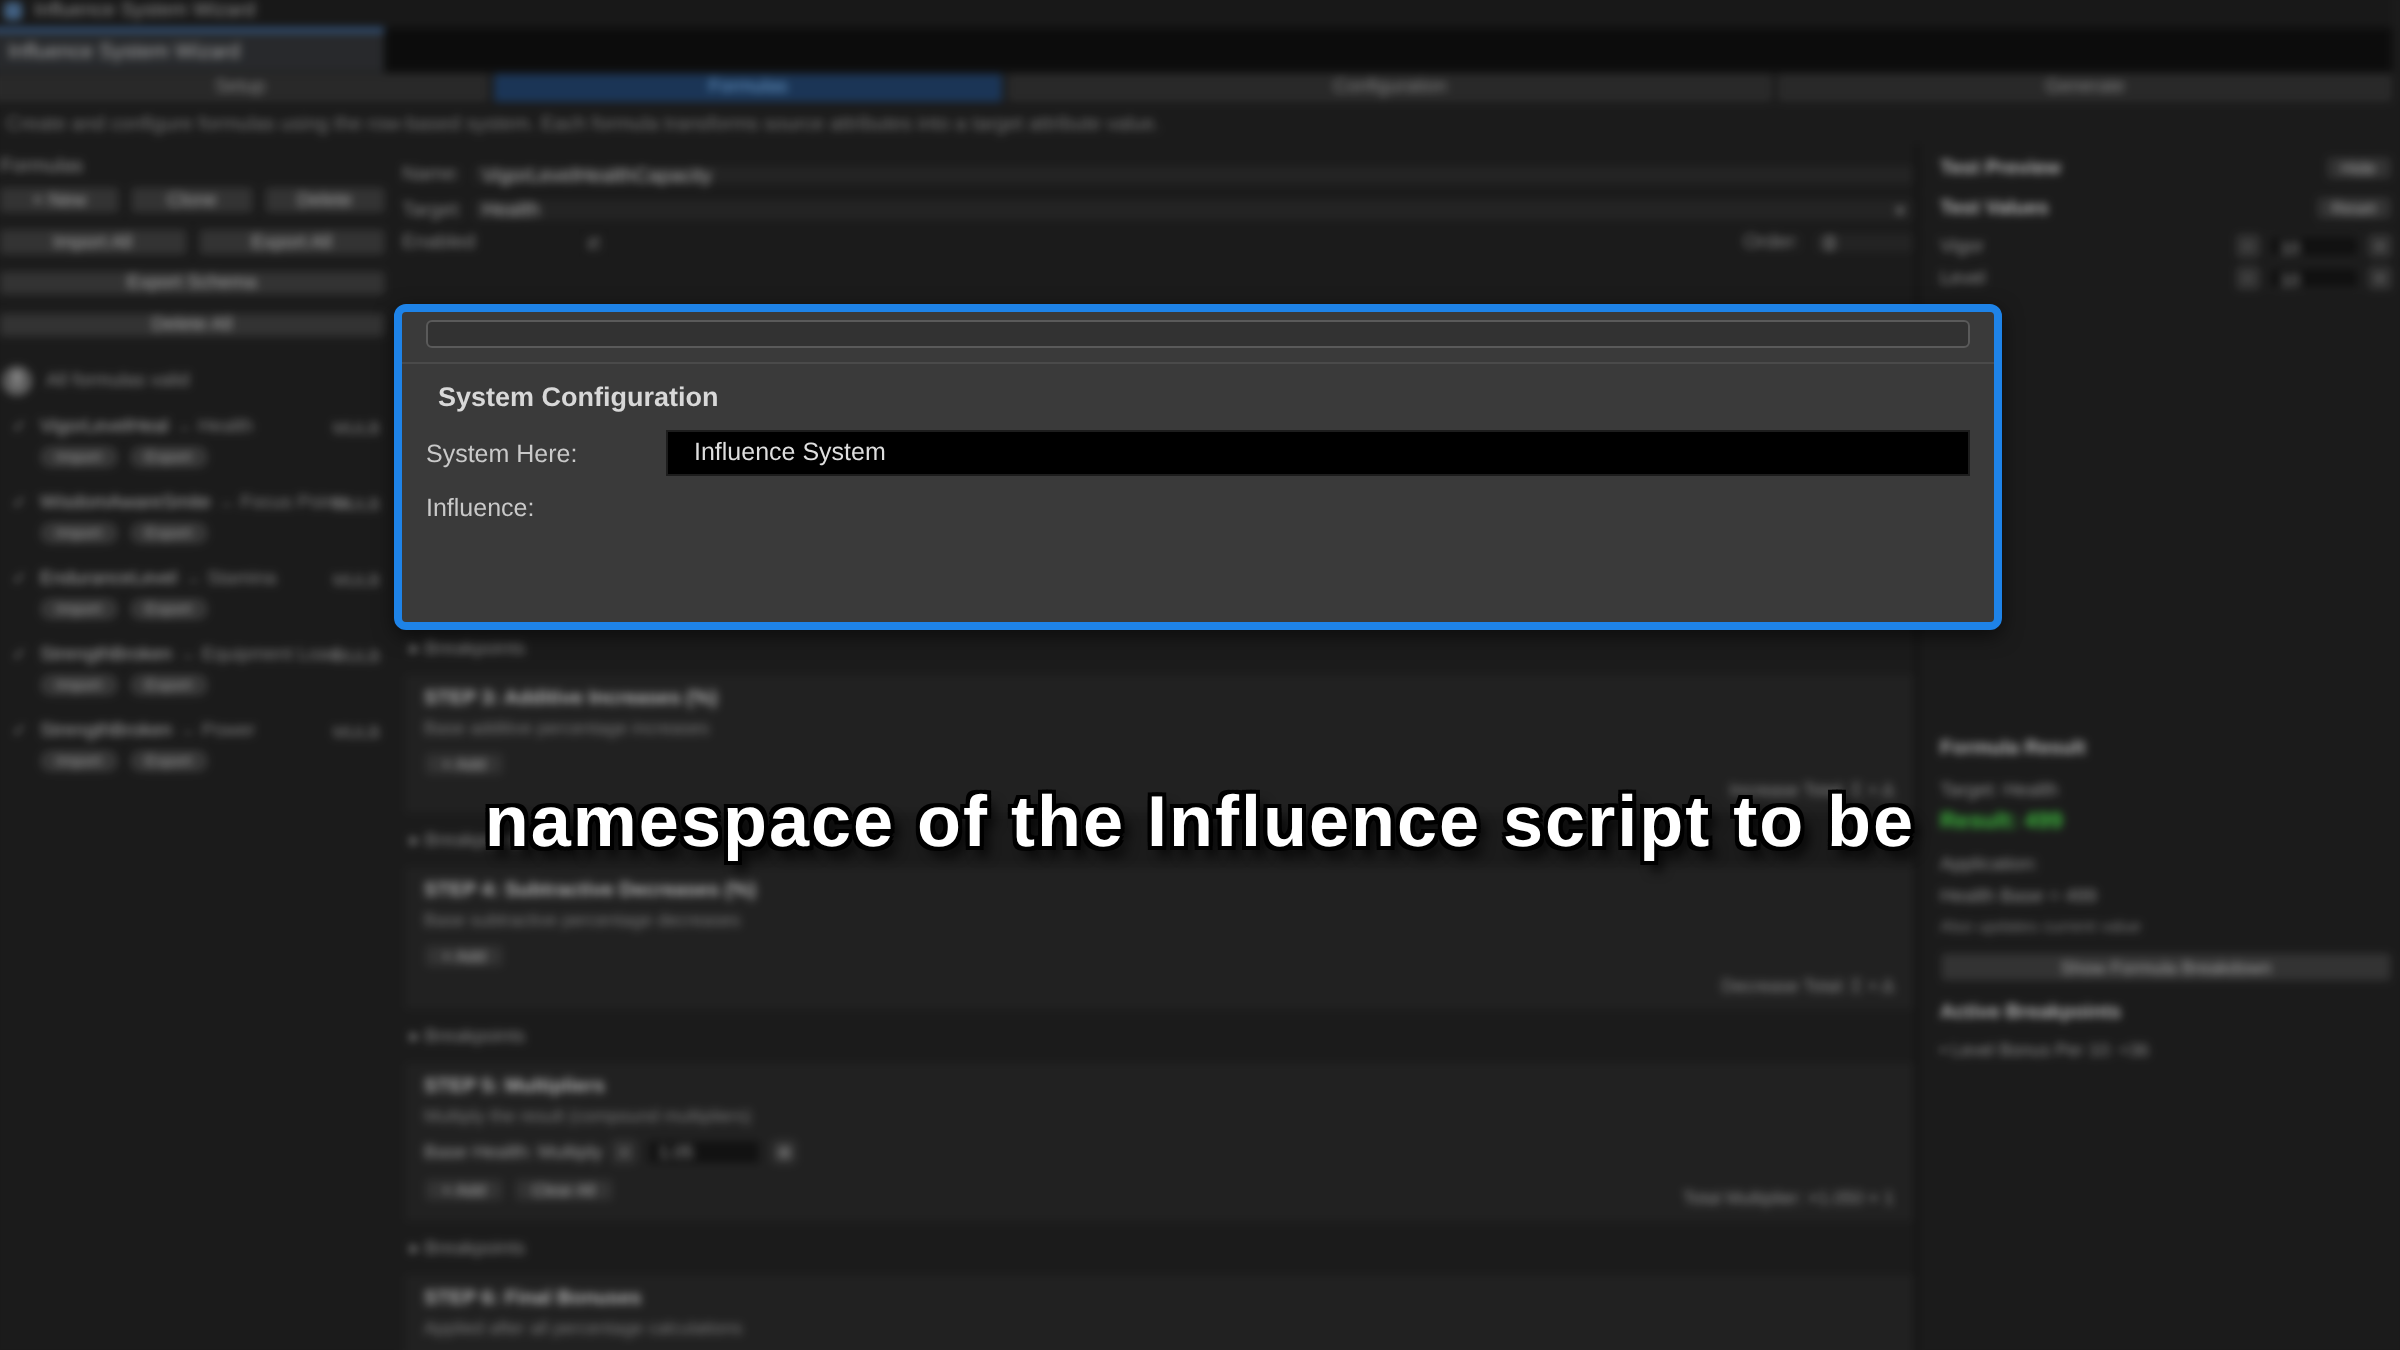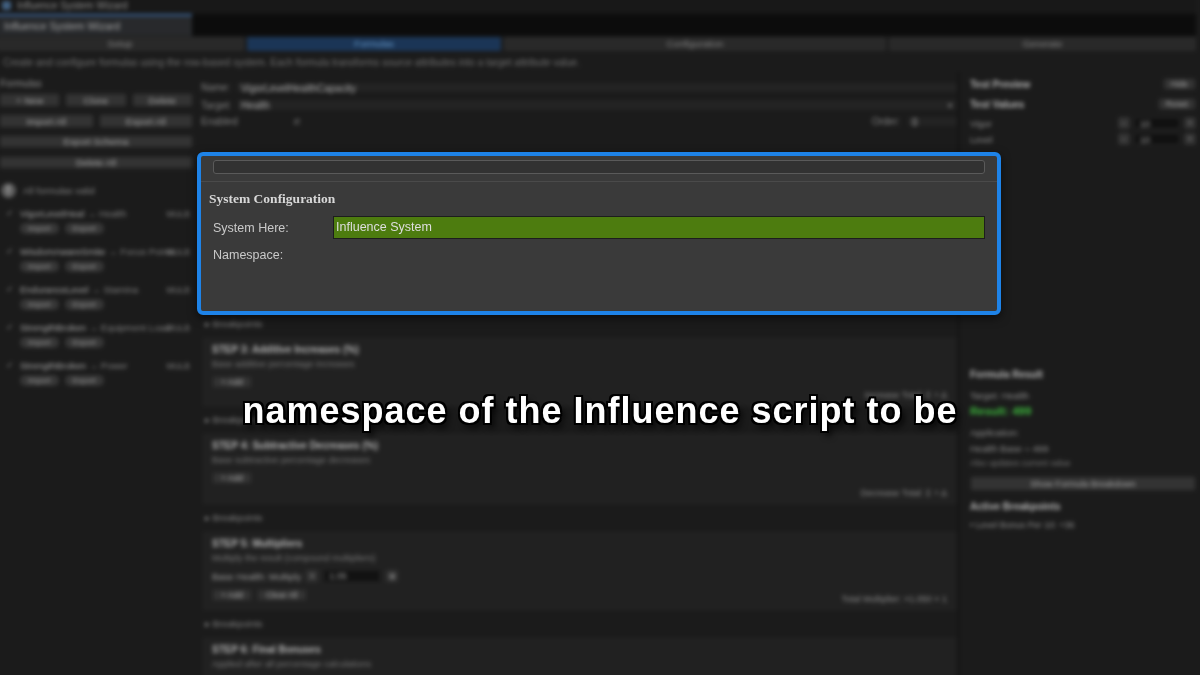--- a/index.html
+++ b/index.html
@@ -69,26 +69,26 @@
   .stepval{width:46px;height:12px;background:#121212;border:1px solid #2a2a2a;border-radius:2px;
            color:#b0b0b0;font-size:9px;line-height:12px;padding-left:5px;box-sizing:border-box;}
   .green{color:#43c943;font-weight:bold;font-size:11.5px;}
   .widebtn{position:absolute;left:4px;right:8px;height:15px;line-height:14px;font-size:9px;}
   
   .config-box{position:absolute;left:197px;top:152px;width:804px;height:163px;box-sizing:border-box;
               border:4px solid #1e83e8;border-radius:6px;background:#3a3a3a;overflow:hidden;
               box-shadow:0 3px 10px rgba(0,0,0,.55);}
   .cb-topfield{margin:4px 12px 0;height:12px;border:1px solid #5a5a5a;border-radius:3px;background:#323232;}
   .cb-div{border-top:1px solid #4a4a4a;margin-top:7px;}
-  .cb-title{margin:9px 8px 0;font-size:13.5px;font-weight:bold;color:#d8d8d8;font-family:Liberation Serif, serif;}
+  .cb-title{margin:9px 18px 0;font-size:13.5px;font-weight:bold;color:#d8d8d8;}
   .cb-row{display:flex;align-items:center;margin:9px 12px 0;}
   .cb-row:first-of-type{margin-top:11px;}
   .cb-label{width:120px;font-size:12.5px;color:#c9c9c9;}
-  .cb-input{flex:1;height:21px;line-height:21px;background:#4d7c0f;border:1px solid #1d1d1d;
-            border-radius:0;color:#dedede;font-size:12.5px;padding-left:2px;}
+  .cb-input{flex:1;height:21px;line-height:21px;background:#000000;border:1px solid #1d1d1d;
+            border-radius:0;color:#dedede;font-size:12.5px;padding-left:13px;}
   .cb-help{margin:12px 12px 0;border:1px solid #4e4e4e;border-radius:3px;background:#373737;
            color:#c6c6c6;font-size:11.5px;padding:6px 8px;}
   
   .caption{position:absolute;left:0;right:0;top:389px;text-align:center;color:#fff;
            font-size:36px;line-height:43px;font-weight:bold;letter-spacing:1px;
            text-shadow:-2px -2px 0 #000,2px -2px 0 #000,-2px 2px 0 #000,2px 2px 0 #000,
                        -2px 0 0 #000,2px 0 0 #000,0 -2px 0 #000,0 2px 0 #000,
                        4px 5px 6px rgba(0,0,0,.85);}
 </style>
 </head>
@@ -301,21 +301,21 @@
 
   <div class="config-box">
     <div class="cb-topfield"></div>
     <div class="cb-div"></div>
     <div class="cb-title">System Configuration</div>
     <div class="cb-row">
       <span class="cb-label">System Here:</span>
       <span class="cb-input">Influence System</span>
     </div>
     <div class="cb-row">
-      <span class="cb-label">Namespace:</span>
+      <span class="cb-label">Influence:</span>
     </div>
   </div>
 
   <div class="caption">
     <div>namespace of the Influence script to be</div>
   </div>
 
 </div>
 
 </body></html>

